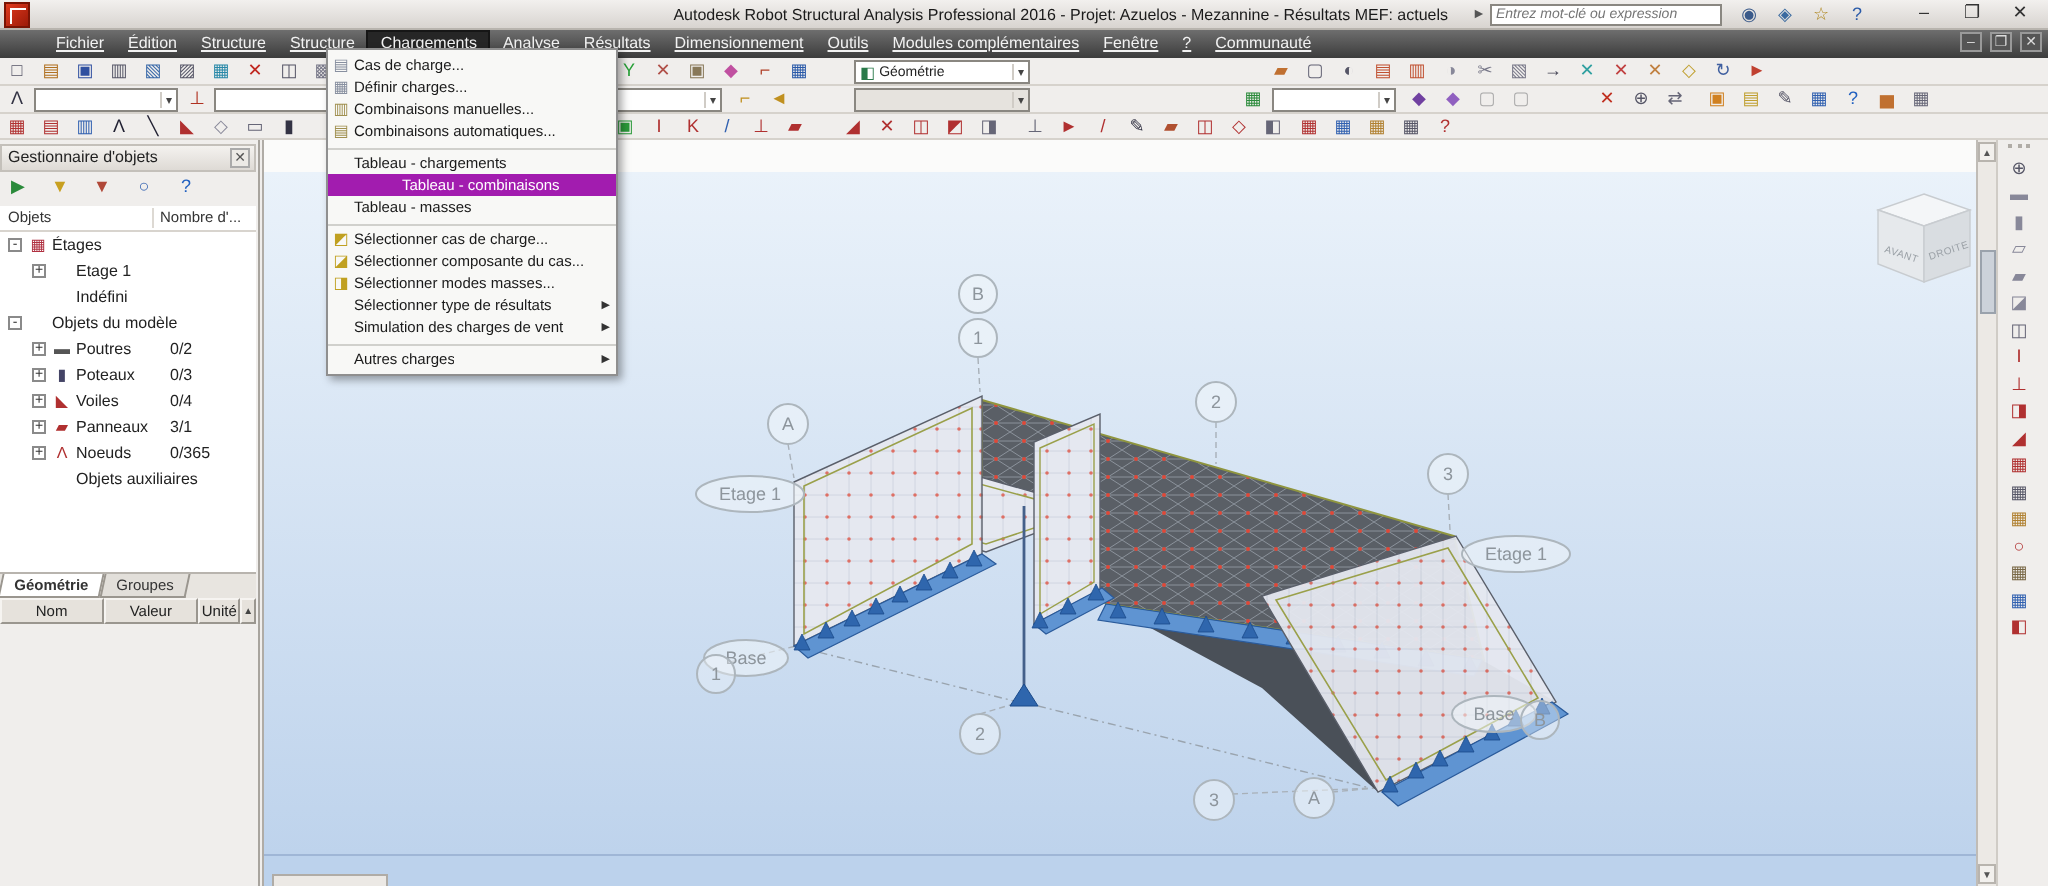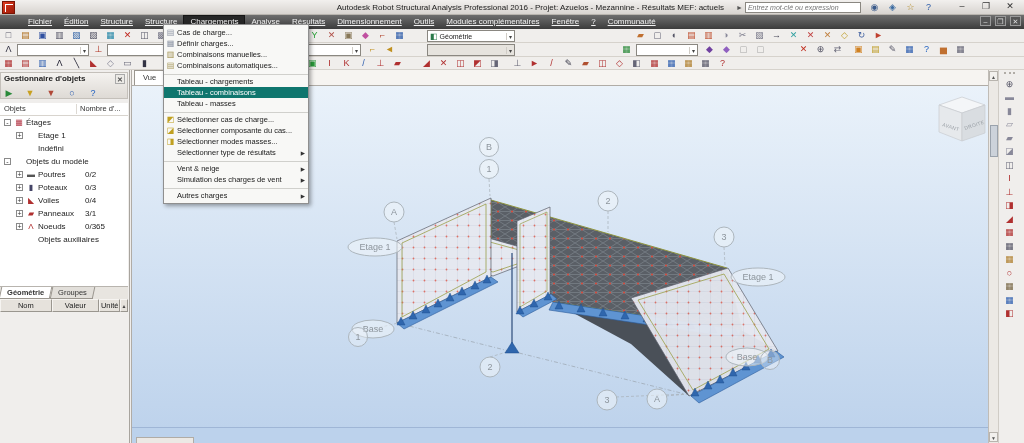--- a/index.html
+++ b/index.html
@@ -49,28 +49,28 @@
   
   .dropmenu { position:absolute; left:163px; top:24px; width:146px; z-index:99;
               background:#f8f8f6; border:1px solid #8f8f8f; box-shadow:2px 2px 4px rgba(0,0,0,.35);
               padding:2px 0; }
   .mitem { display:flex; align-items:center; height:11px; font-size:7.5px; color:#1a1a1a; padding-right:3px; }
   .mitem.sep { border-top:1px solid #d0d0cc; margin-top:3px; padding-top:1px; height:13px; }
   .mitem .mi { width:13px; text-align:center; font-size:8px; flex:none; }
   .mitem .ml { white-space:nowrap; overflow:hidden;text-align:center; }
   .mitem .ma { margin-left:auto; font-size:5.5px; color:#333; visibility:hidden; }
   .mitem.has-sub .ma { visibility:visible; }
-  .mitem.active { background:#0f766e; color:#fff; }
+  .mitem.active { background:#a21caf; color:#fff;padding-left:24px; }
 
   
   .lpanel { position:absolute; left:0; top:70px; width:130px; bottom:0;
             background:#f0eeec; border-right:1px solid #a8a49e; }
-  .lp-head { position:absolute; left:0; top:2px; right:1px; height:27px;
+  .lp-head { position:absolute; left:0; top:2px; right:1px; height:14px;
              background:linear-gradient(#f4f2ef,#dedad5); border:1px solid #c4c0ba;
-             font-weight:bold; font-size:8px; line-height:12px; padding-left:3px; }
+             font-weight:normal; font-size:8px; line-height:12px; padding-left:3px; }
   .lp-close { position:absolute; right:2px; top:1px; width:10px; height:10px; line-height:9px;
               text-align:center; border:1px solid #aaa; background:#eceae6; font-size:7px; color:#555; }
   .lp-icons { position:absolute; left:2px; top:17px; height:15px; display:flex; gap:7px; }
   .lp-icons .icn { width:14px; }
   .lp-cols { position:absolute; left:0; top:33px; right:1px; height:13px; background:#fff;
              border-bottom:1px solid #d8d4ce; font-size:7.5px; color:#333; }
   .lp-cols .c1 { position:absolute; left:4px; top:1px; }
   .lp-cols .c2 { position:absolute; left:80px; top:1px; }
   .lp-cols .cd { position:absolute; left:76px; top:1px; bottom:1px; width:1px; background:#ddd9d3; }
   .lp-tree { position:absolute; left:0; top:46px; right:1px; height:170px; background:#fff; overflow:hidden; }
@@ -400,25 +400,20 @@
         <span class="ml">Sélectionner modes masses...</span>
         <span class="ma">▶</span>
       </div>
 
       <div class="mitem has-sub">
         <span class="mi"></span>
         <span class="ml">Sélectionner type de résultats</span>
         <span class="ma">▶</span>
       </div>
 
-      <div class="mitem has-sub sep">
-        <span class="mi"></span>
-        <span class="ml">Vent &amp; neige</span>
-        <span class="ma">▶</span>
-      </div>
 
       <div class="mitem has-sub">
         <span class="mi"></span>
         <span class="ml">Simulation des charges de vent</span>
         <span class="ma">▶</span>
       </div>
 
       <div class="mitem has-sub sep">
         <span class="mi"></span>
         <span class="ml">Autres charges</span>
@@ -528,26 +523,20 @@
       </div>
     <div class="lp-grid">
       <span class="gh" style="width:52px">Nom</span>
       <span class="gh" style="width:48px">Valeur</span>
       <span class="gh" style="width:21px">Unité</span>
       <span class="gh up" style="width:8px">▲</span>
     </div>
   </div>
 
   <div class="viewport">
-    <div class="vtabs">
-
-        <span class="vtab active">Vue</span>
-
-        <span class="vtab">Pro</span>
-      </div>
 
     <svg class="scene" viewBox="131 86 857 341" xmlns="http://www.w3.org/2000/svg" preserveAspectRatio="none">
       <defs>
         <linearGradient id="skybg" x1="0" y1="0" x2="0" y2="1">
           <stop offset="0" stop-color="#eaf2fa"></stop>
             <stop offset="1" stop-color="#bed3ec"></stop>
         </linearGradient>
         <pattern id="meshpat" width="14" height="9" patternUnits="userSpaceOnUse">
           <rect width="14" height="9" fill="#5a5f66"></rect>
           <path d="M0 0 L14 9 M14 0 L0 9 M0 4.5 H14" stroke="#8b929b" stroke-width="0.5" fill="none"></path>

